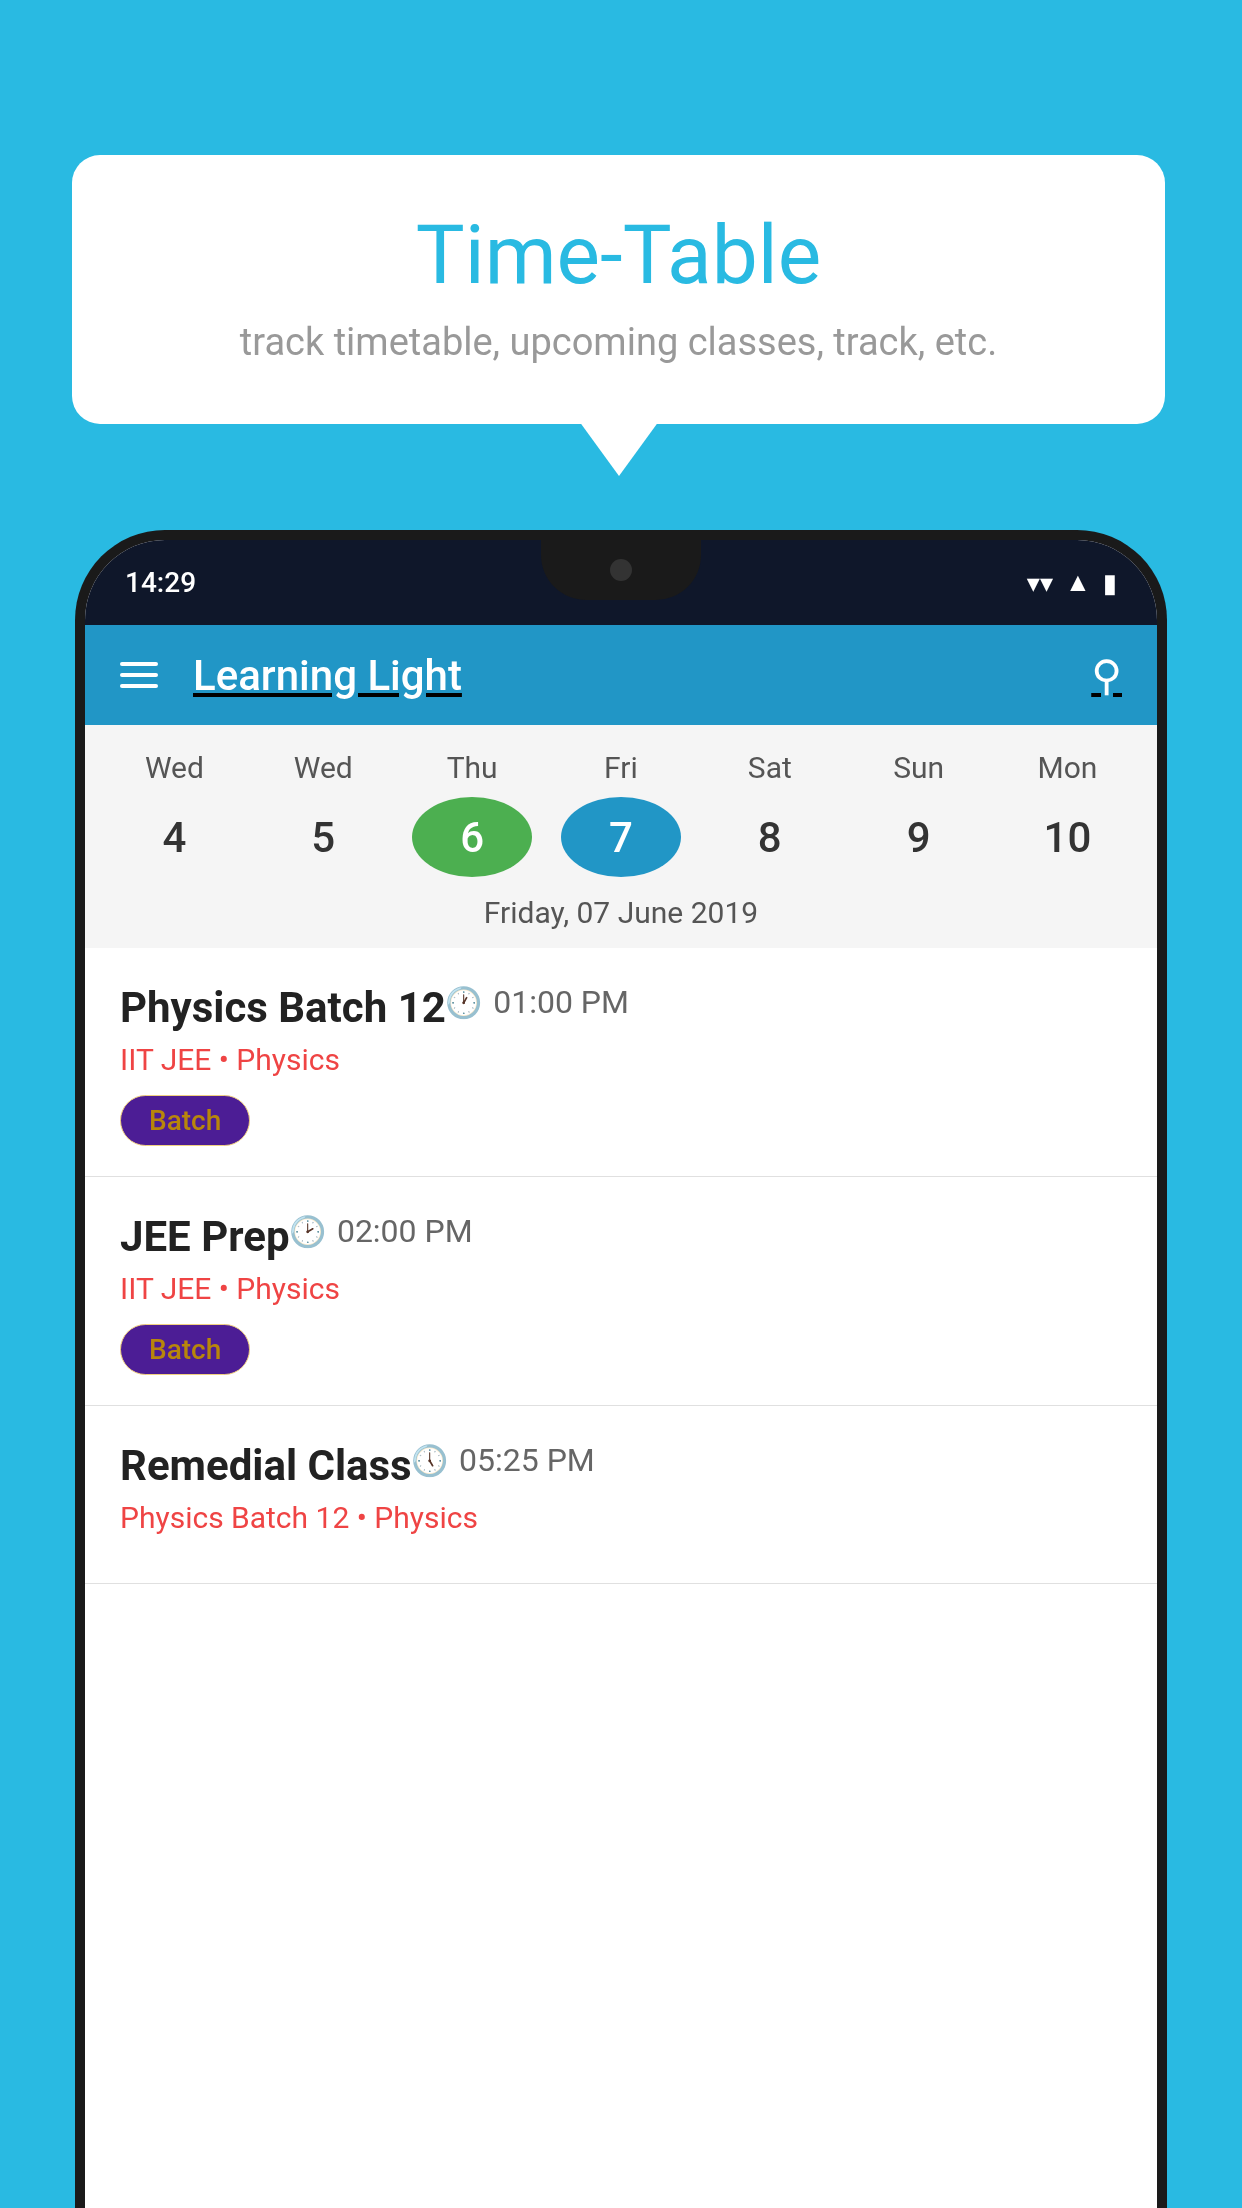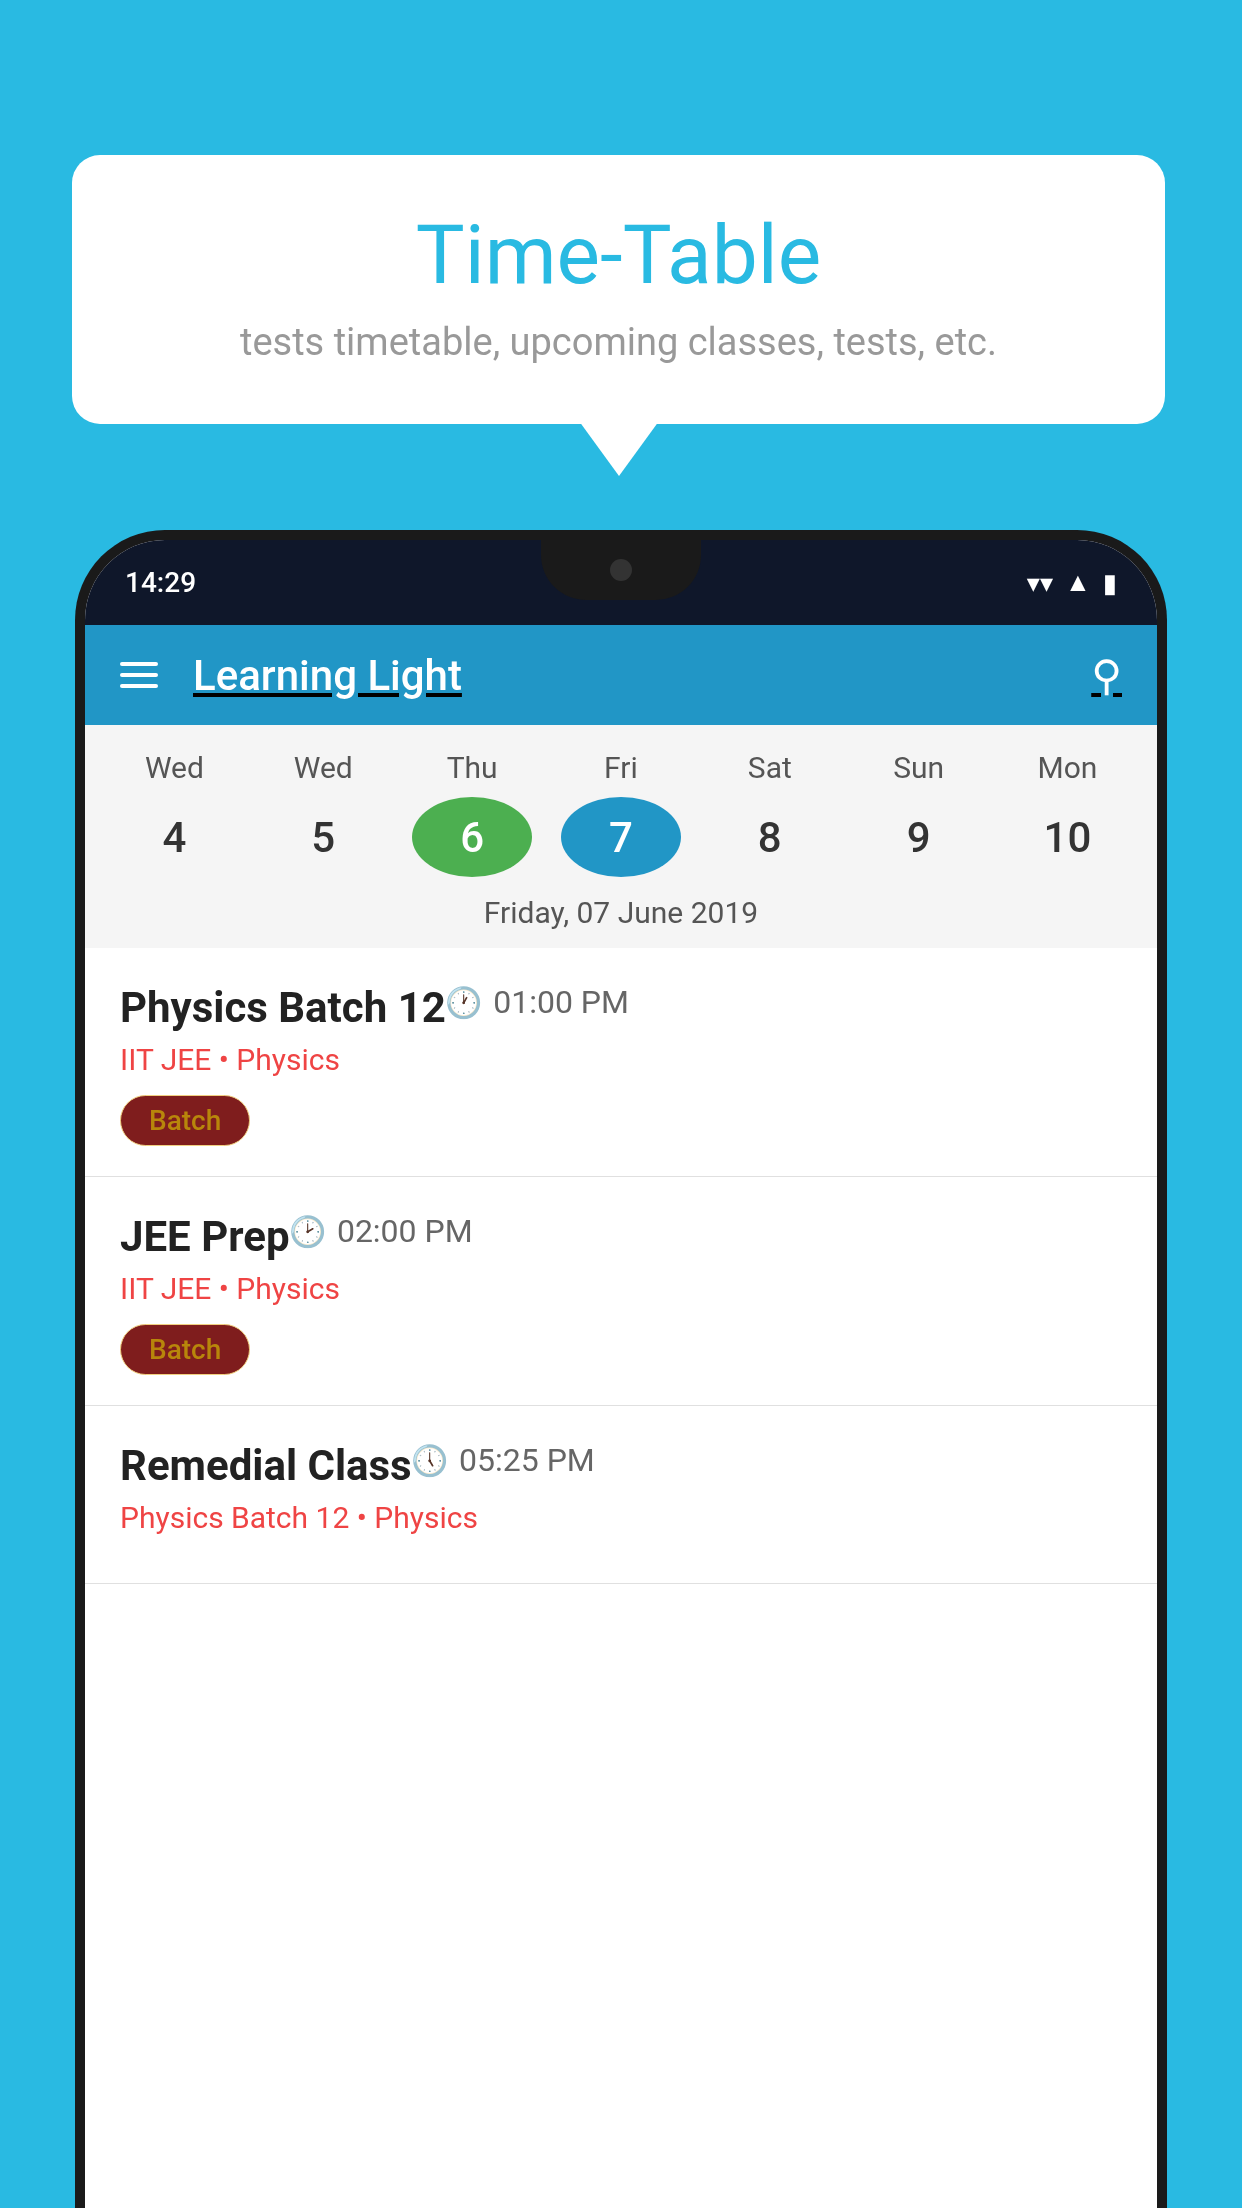--- a/index.html
+++ b/index.html
@@ -265,42 +265,42 @@
     }
 
     .schedule-subtitle {
       font-size: 30px;
       color: #ef4444;
       margin-bottom: 18px;
     }
 
     .batch-badge {
       display: inline-block;
-      background: #7f1d1d;
+      background: #4c1d95;
       color: #B8860B;
       border-radius: 30px;
       padding: 8px 28px;
       font-size: 28px;
       font-weight: 500;
       border: 1.5px solid #F0D080;
     }
 
     .screen-content {
       background: white;
       overflow: hidden;
       border-radius: 70px 70px 0 0;
       height: 100%;
     }
   </style>
 </head>
 <body>
 
 <div class="tooltip-card">
   <div class="tooltip-title">Time-Table</div>
-  <div class="tooltip-subtitle">tests timetable, upcoming classes, tests, etc.</div>
+  <div class="tooltip-subtitle">track timetable, upcoming classes, track, etc.</div>
 </div>
 
 <div class="phone-frame">
   <div class="phone-inner">
     <div class="screen-content">
 
       <div class="notch-bar">
         <span class="status-time">14:29</span>
         <div class="notch">
           <div class="camera-dot"></div>

